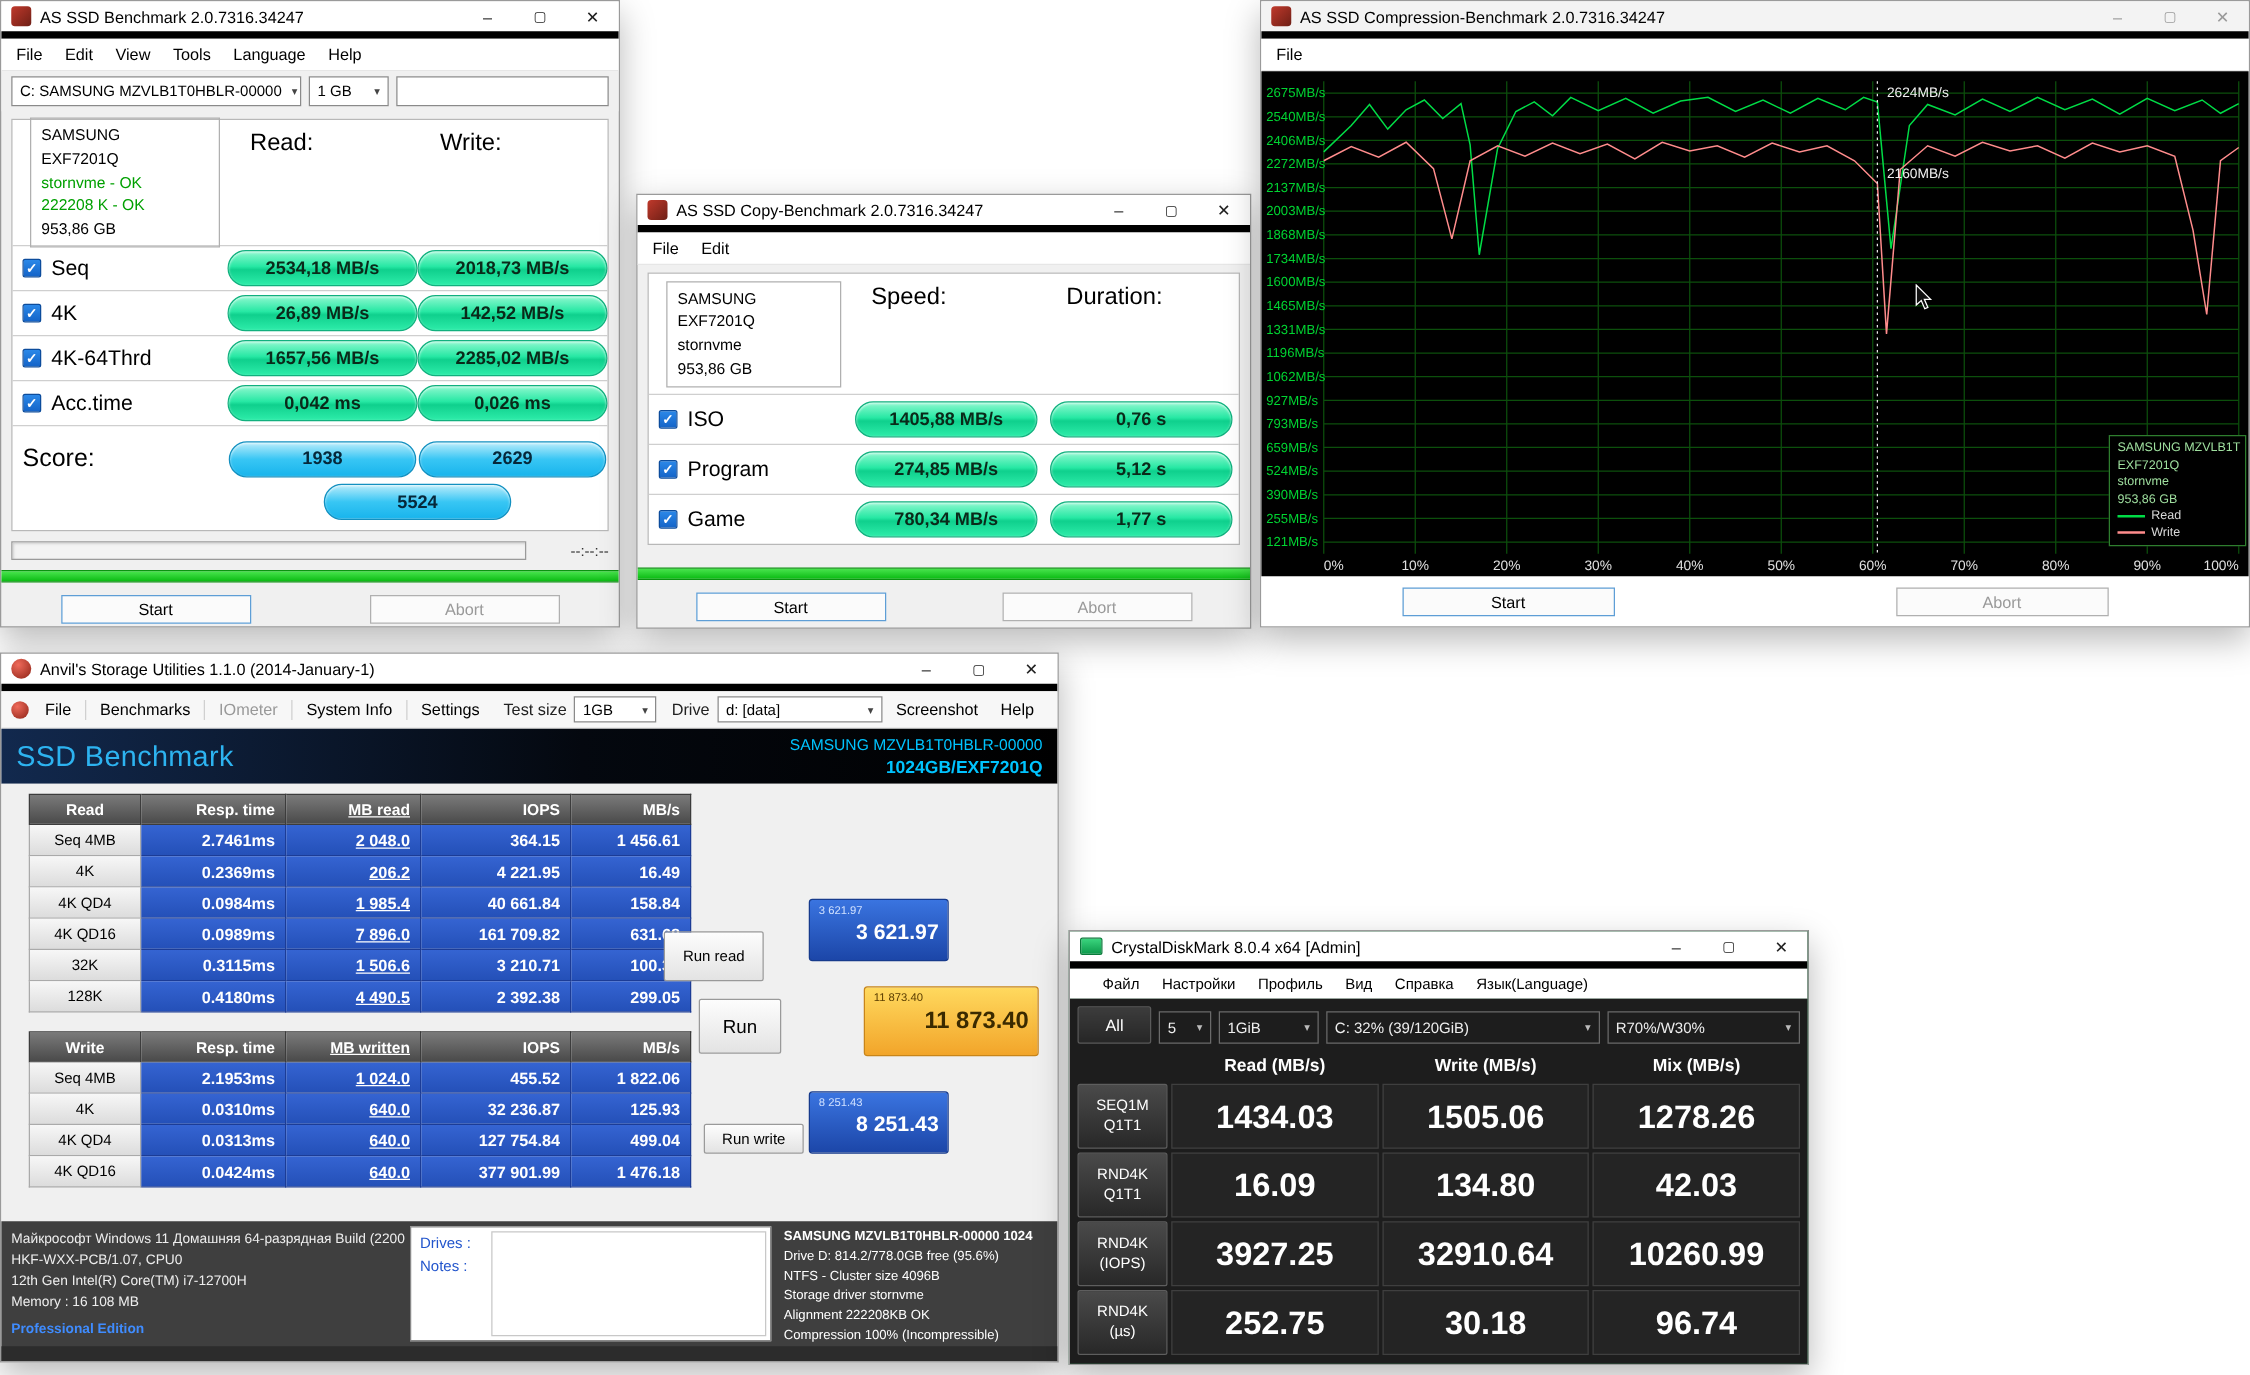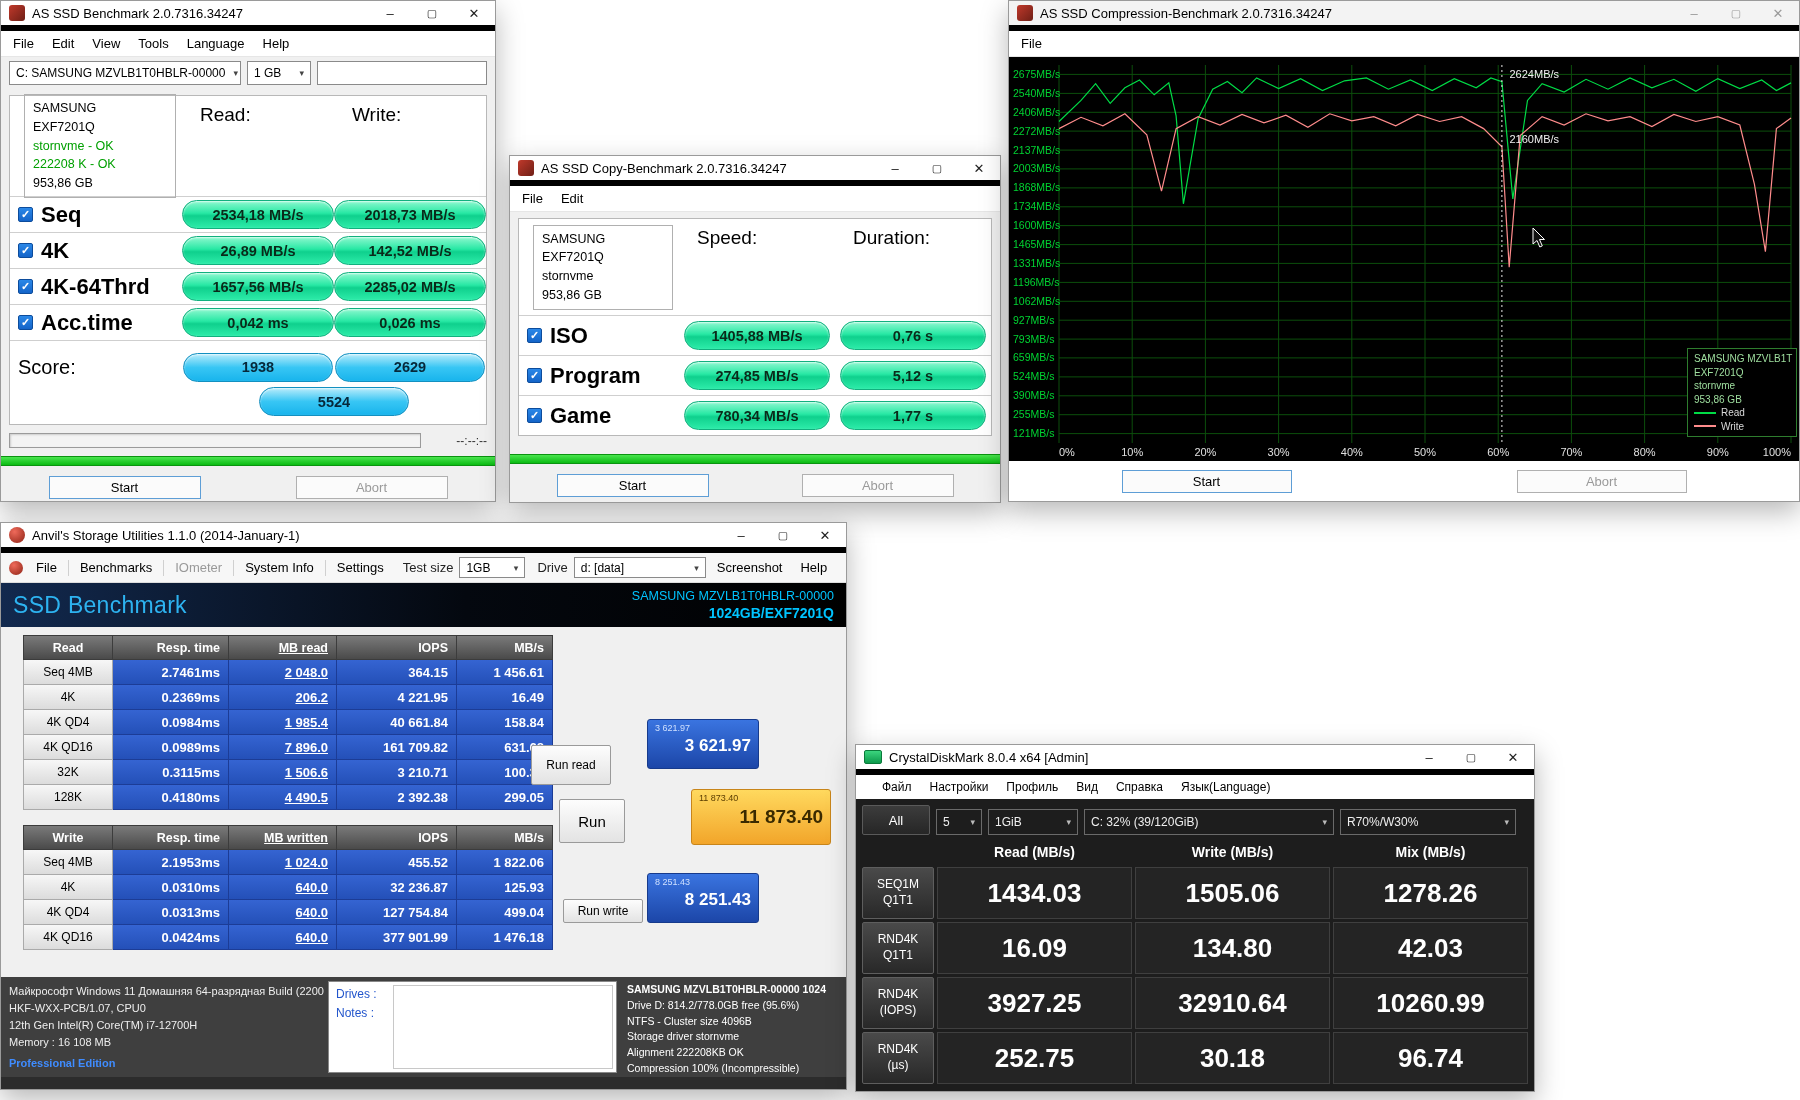--- a/index.html
+++ b/index.html
@@ -35,21 +35,21 @@
 .as-main{padding:6px 8px 0;}
 .as-table{border:1px solid #b8b8b8;background:#fff;}
 .as-row,.as-inforow,.as-scorerow1{display:flex;align-items:center;}
 .as-inforow{height:100px;align-items:stretch;}
 .label-col{width:172px;flex:none;display:flex;align-items:center;padding-left:8px;}
 .val-col{flex:1;display:flex;align-items:center;justify-content:center;}
 .as-infobox{border:1px solid #b0b0b0;margin:6px;padding:4px 8px;font-size:12.5px;line-height:1.5;flex:1;overflow:hidden;white-space:nowrap;}
 .as-infobox .ok{color:#00a000;}
 .as-colhead{font-size:19px;justify-content:flex-start;padding:8px 0 0 18px;align-items:flex-start;}
 .as-row{height:36px;border-top:1px solid #cfcfcf;}
-.as-label{font-size:22px;font-weight:bold;}
+.as-label{font-size:17px;}
 .chk{width:15px;height:15px;background:linear-gradient(180deg,#2b88e8,#1464c8);border:1px solid #0c4c9c;border-radius:2px;display:inline-flex;align-items:center;justify-content:center;margin-right:8px;flex:none;}
 .chk::before{content:"✓";color:#fff;font-size:11px;font-weight:bold;}
 .pill{height:29px;border-radius:15px;display:flex;align-items:center;justify-content:center;font-size:14.5px;font-weight:bold;color:#0a2a1a;width:152px;background:linear-gradient(180deg,#8df8cf,#27e8a4 45%,#0fd08d 55%,#2deca9);border:1px solid #11b07e;box-shadow:inset 0 1px 2px rgba(255,255,255,.7);}
 .pill.blue{background:linear-gradient(180deg,#b8ecfb,#38c6f4 50%,#18b4ec);border-color:#1390c0;color:#06283a;width:150px;}
 .as-score{border-top:1px solid #cfcfcf;padding:6px 0 8px;}
 .as-scorerow1{height:40px;}
 .score-label{font-size:20px;}
 .as-scorerow2{display:flex;}
 .as-scorerow2 .spacer{width:172px;flex:none;}
 .as-scorerow2 .rest{flex:1;display:flex;justify-content:center;}
@@ -119,21 +119,21 @@
 .av-edition{color:#3f8cff;font-weight:bold;margin-top:4px;}
 .av-notesbox{position:absolute;left:327px;top:4px;width:289px;height:92px;background:#fff;border:1px solid #888;}
 .av-noteslabel{color:#2255cc;font-size:12px;position:absolute;left:7px;}
 .av-noteslabel.drv{top:5px;}
 .av-noteslabel.nts{top:24px;}
 .av-notesinner{position:absolute;left:64px;top:3px;right:3px;bottom:3px;border:1px solid #c8c8c8;background:#fff;}
 .av-disk{position:absolute;left:626px;top:5px;width:214px;font-size:10.5px;color:#fff;line-height:1.5;white-space:nowrap;overflow:hidden;}
 .av-disk .b{font-weight:bold;}
 .av-strip{position:absolute;left:0;bottom:0;width:100%;height:12px;background:#2c2c2c;}
 
-#win-cdm{left:855px;top:744px;width:680px;height:348px;background:#14532d;}
+#win-cdm{left:855px;top:744px;width:592px;height:348px;background:#14532d;}
 .cdm-menubar{height:24px;font-size:12px;display:flex;gap:2px;padding:0 18px;align-items:center;background:#fff;}
 .cdm-body{background:#1d1d1d;height:292px;padding:6px;}
 .cdm-controls{display:flex;gap:6px;align-items:flex-end;}
 .cdm-all{width:68px;height:30px;background:linear-gradient(180deg,#3c3c3c,#262626);border:1px solid #5a5a5a;color:#fff;font-size:13px;display:flex;align-items:center;justify-content:center;border-radius:2px;}
 .cdm-select{height:26px;background:#1d1d1d;border:1px solid #6a6a6a;color:#eee;font-size:12px;display:flex;align-items:center;padding:0 6px;white-space:nowrap;overflow:hidden;}
 .cdm-select .arrow{margin-left:auto;padding-left:6px;font-size:9px;color:#bbb;}
 .cdm-select .arrow::before{content:"▾";}
 .cdm-grid{margin-top:5px;}
 .cdm-headrow{display:flex;gap:3px;height:24px;align-items:center;}
 .cdm-corner{width:72px;flex:none;}

